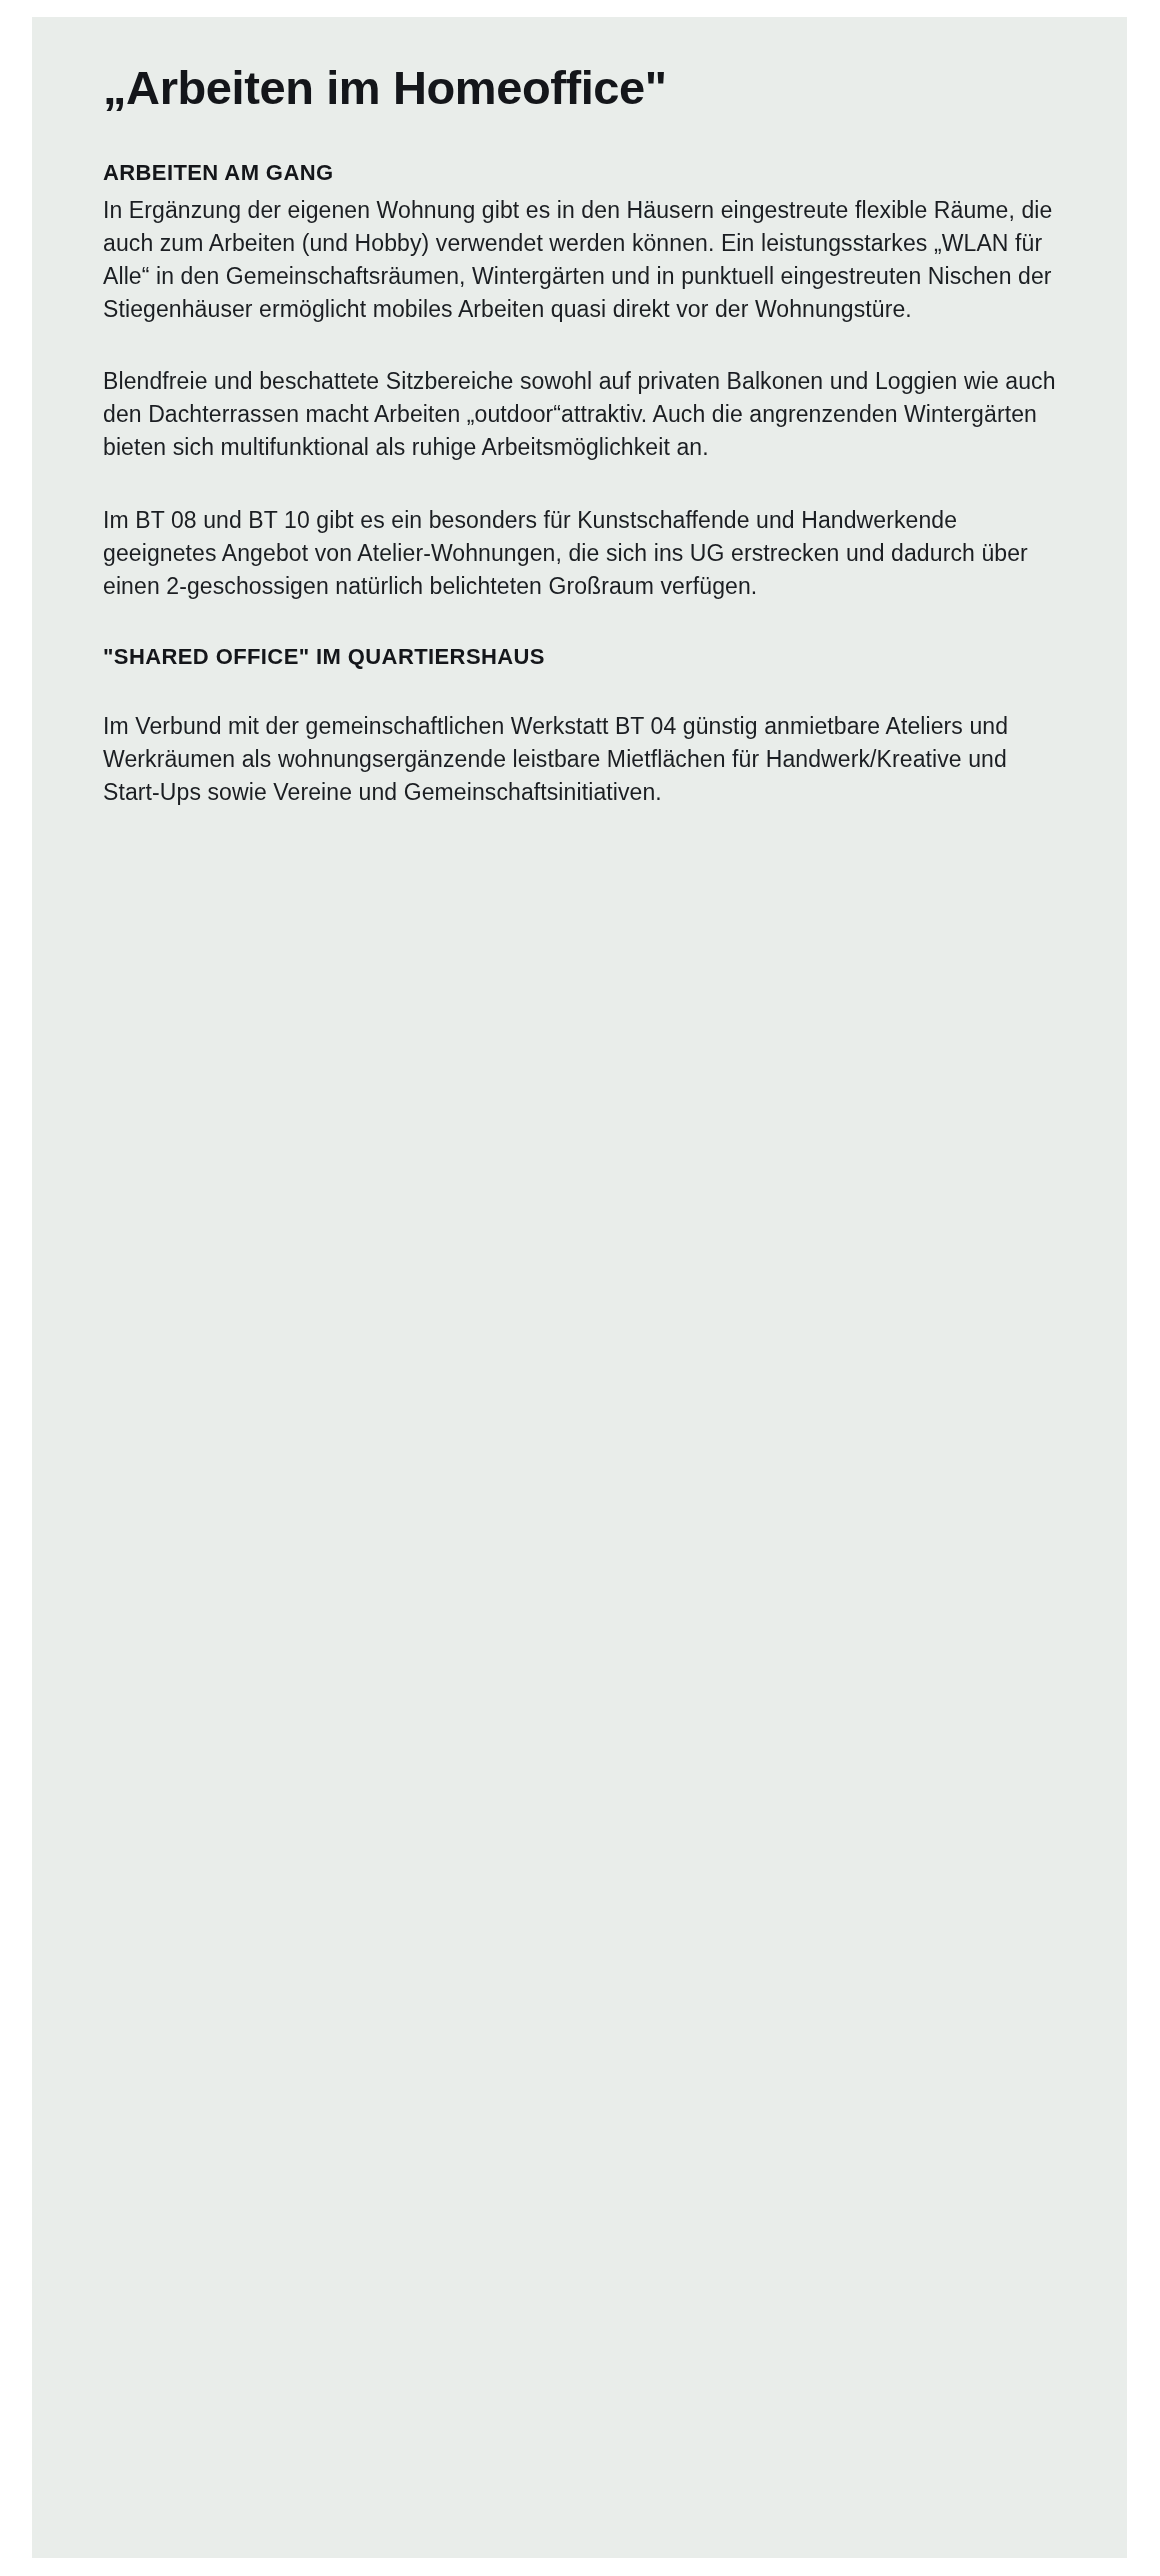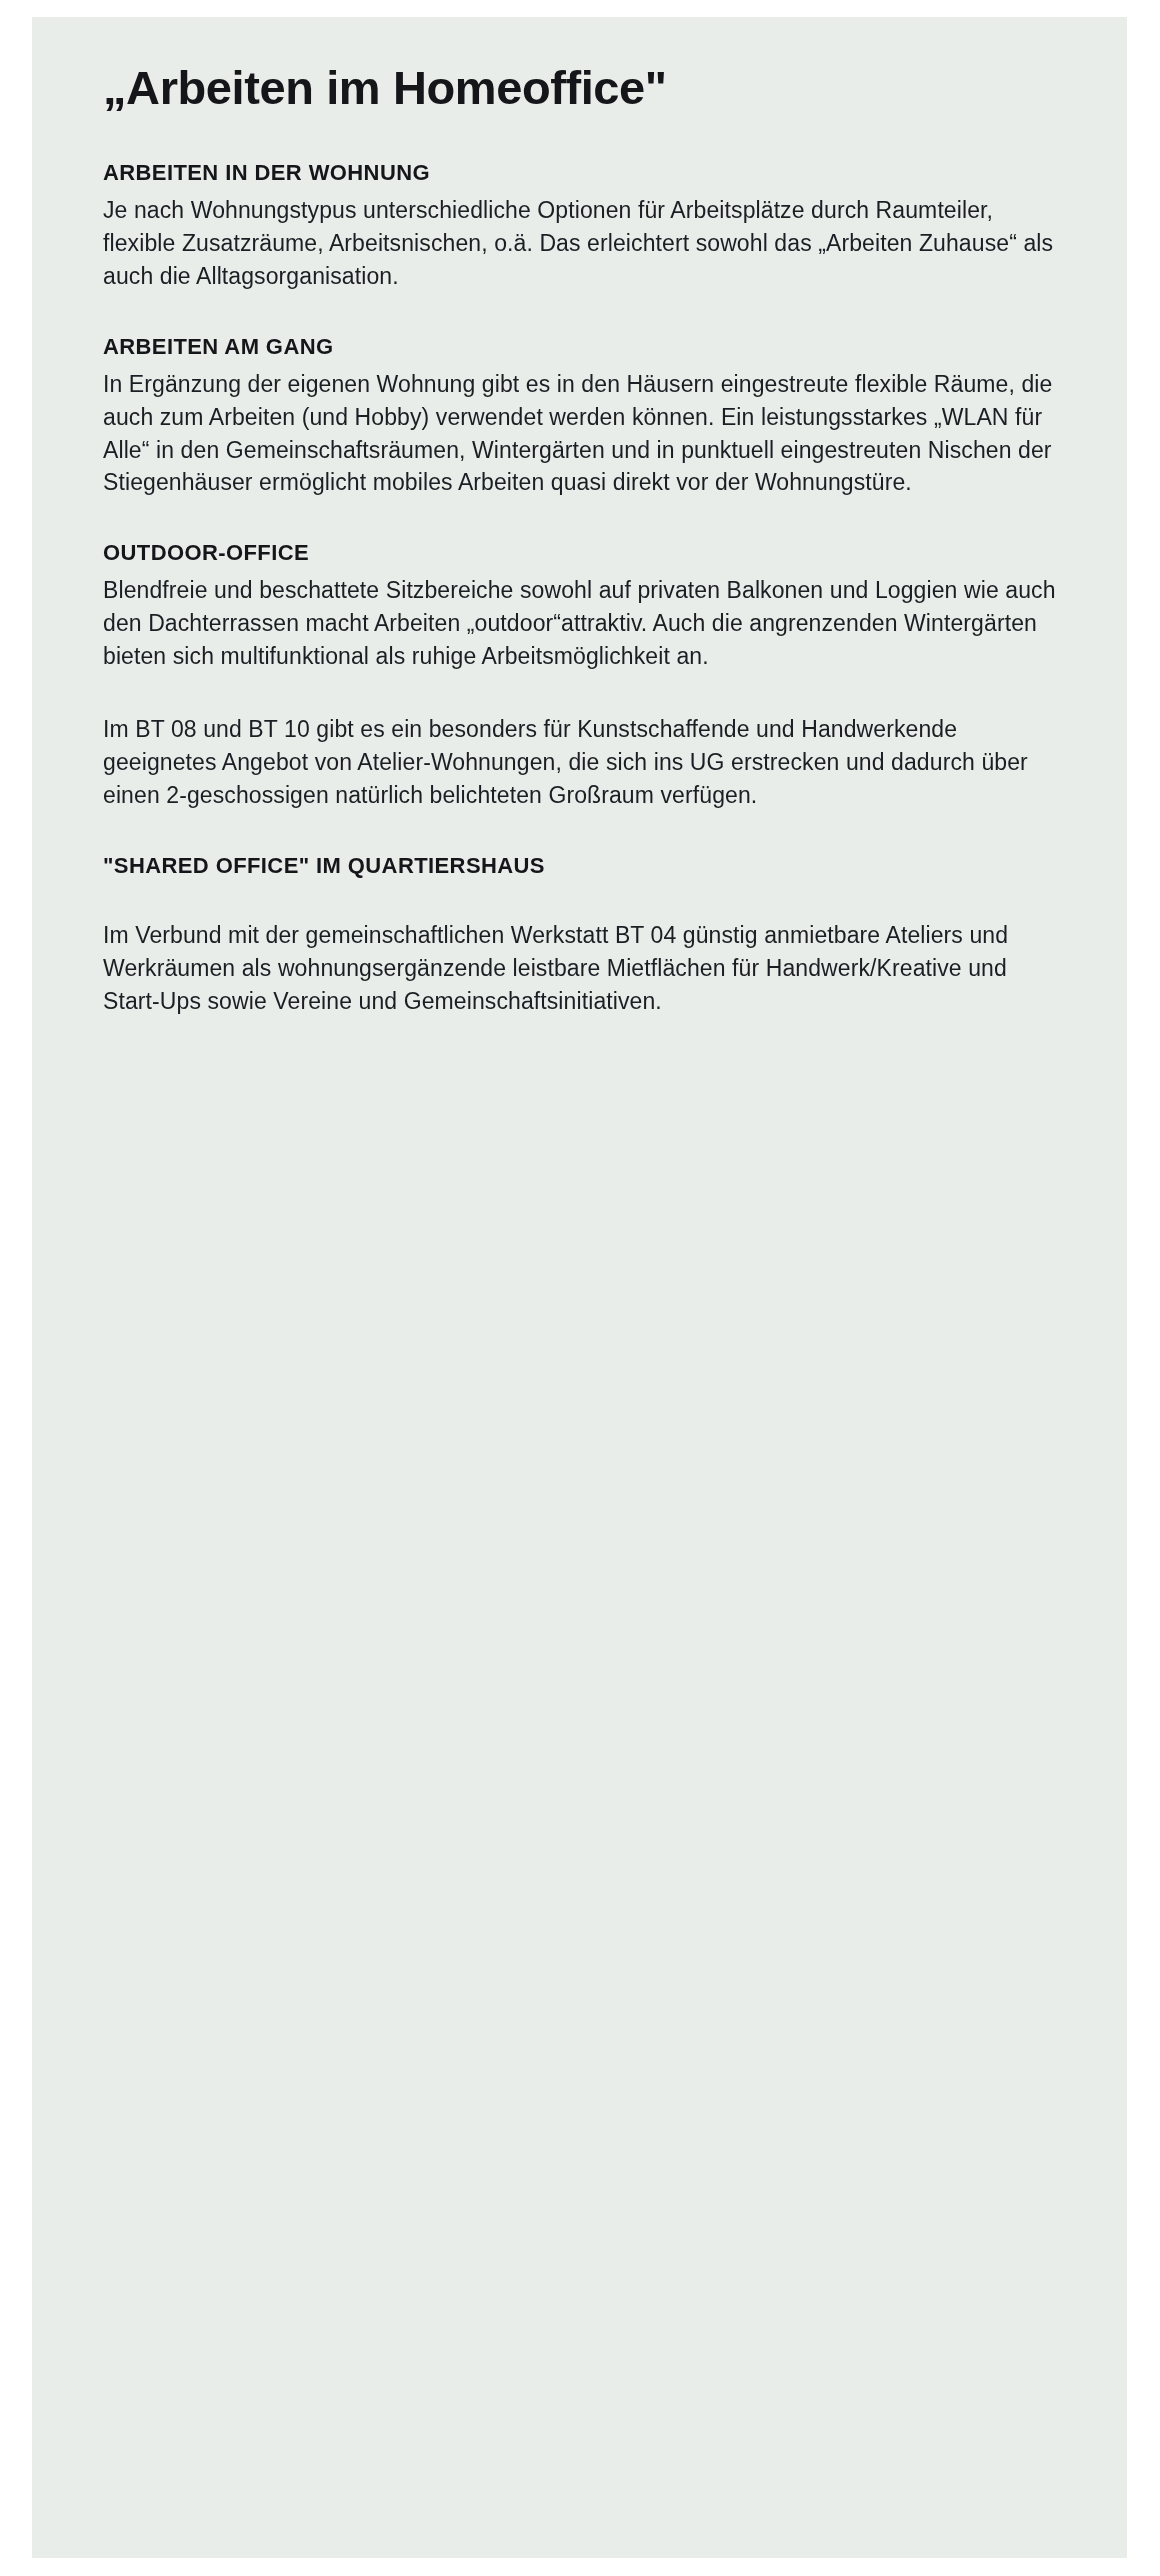--- a/index.html
+++ b/index.html
@@ -62,32 +62,27 @@
   }
 </style>
 </head>
 <body>
 
 <div class="page">
   <div class="panel">
 
     <h1 class="doc-title">„Arbeiten im Homeoffice"</h1>
 
-    <div class="section">
-      <h2 class="section-heading">ARBEITEN IN DER WOHNUNG</h2>
-      <p class="section-body">Je nach Wohnungstypus unterschiedliche Optionen für Arbeitsplätze durch Raumteiler, flexible Zusatzräume, Arbeitsnischen, o.ä. Das erleichtert sowohl das „Arbeiten Zuhause“ als auch die Alltagsorganisation.</p>
-    </div>
 
     <div class="section">
       <h2 class="section-heading">ARBEITEN AM GANG</h2>
       <p class="section-body">In Ergänzung der eigenen Wohnung gibt es in den Häusern eingestreute flexible Räume, die auch zum Arbeiten (und Hobby) verwendet werden können. Ein leistungsstarkes „WLAN für Alle“ in den Gemeinschaftsräumen, Wintergärten und in punktuell eingestreuten Nischen der Stiegenhäuser ermöglicht mobiles Arbeiten quasi direkt vor der Wohnungstüre.</p>
     </div>
 
     <div class="section">
-      <h2 class="section-heading">OUTDOOR-OFFICE</h2>
       <p class="section-body">Blendfreie und beschattete Sitzbereiche sowohl auf privaten Balkonen und Loggien wie auch den Dachterrassen macht Arbeiten „outdoor“attraktiv. Auch die angrenzenden Wintergärten bieten sich multifunktional als ruhige Arbeitsmöglichkeit an.</p>
     </div>
 
     <div class="section">
       <p class="section-body">Im BT 08 und BT 10 gibt es ein besonders für Kunstschaffende und Handwerkende geeignetes Angebot von Atelier-Wohnungen, die sich ins UG erstrecken und dadurch über einen 2-geschossigen natürlich belichteten Großraum verfügen.</p>
     </div>
 
     <div class="section">
       <h2 class="section-heading">"SHARED OFFICE" IM QUARTIERSHAUS</h2>
     </div>

